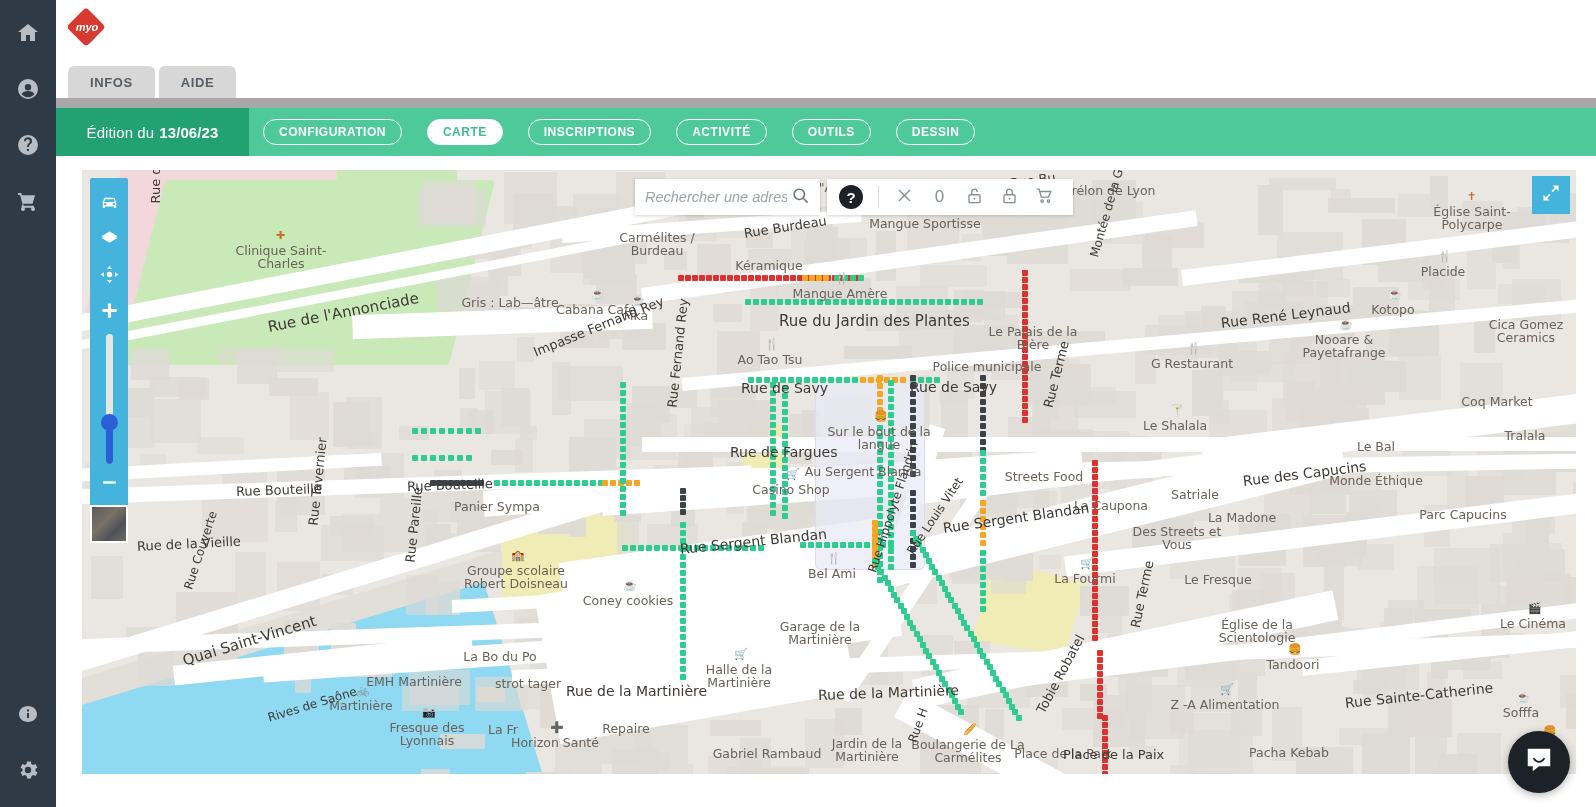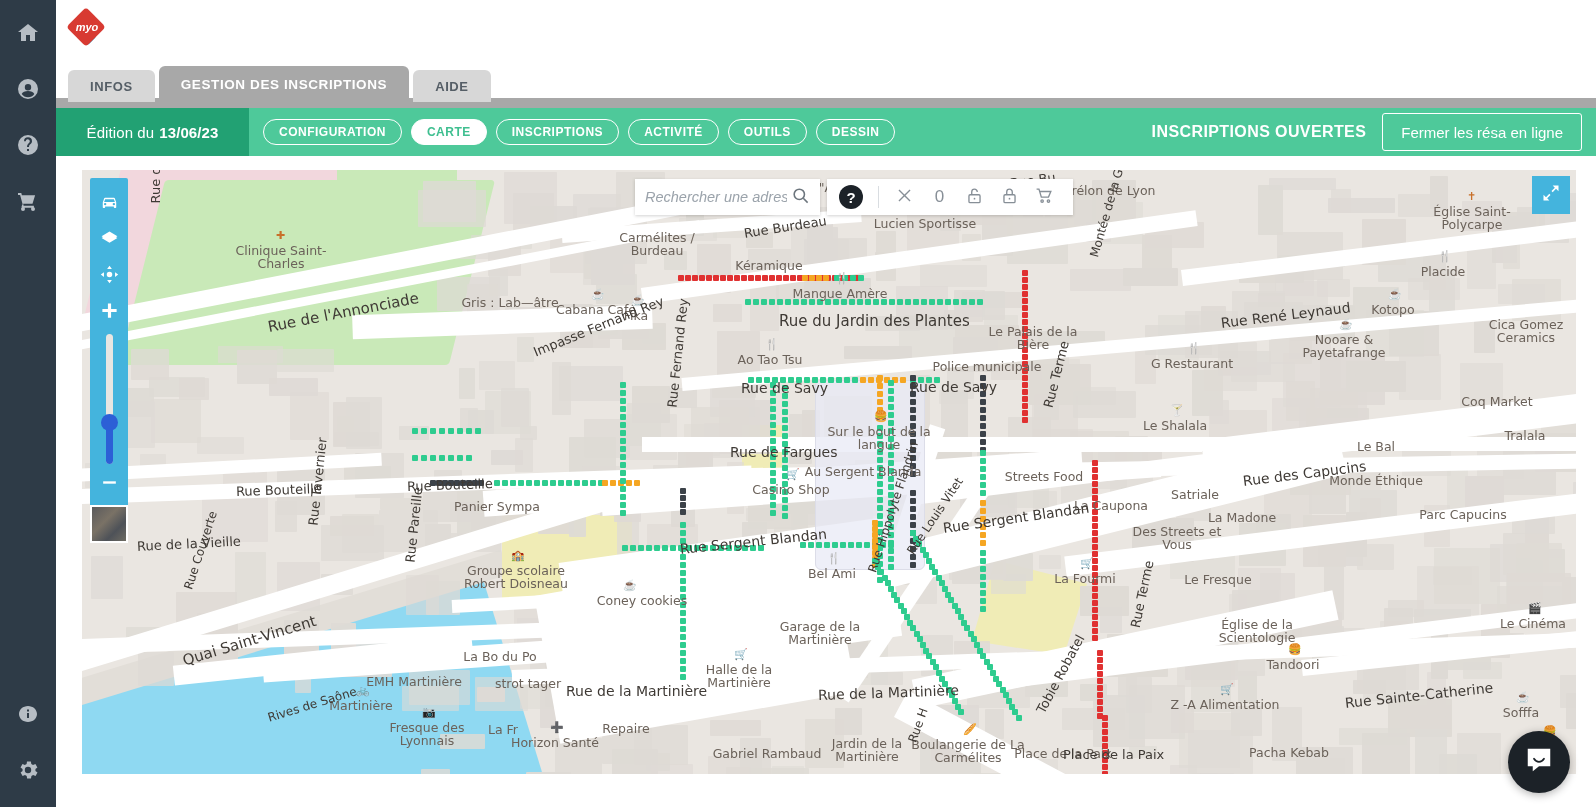--- a/index.html
+++ b/index.html
@@ -68,21 +68,21 @@
   .greenbar {
     position: absolute; left: 56px; top: 108px; right: 0; height: 48px;
     background: #4ec99a; display: flex; align-items: center;
   }
   .edition {
     width: 193px; height: 48px; background: #22a173; color: #fff;
     display: flex; align-items: center; justify-content: center;
     font-size: 15px; letter-spacing: 0.1px;
   }
   .edition b { margin-left: 5px; }
-  .pillrow { display: flex; align-items: flex-end; gap: 9px; margin-left: 14px; }
+  .pillrow { display: flex; align-items: flex-end; gap: 25px; margin-left: 14px; }
   .pill {
     height: 26px; padding: 0 15px; border: 1.5px solid #ffffff; border-radius: 14px;
     display: flex; align-items: center; color: #fff;
     font-size: 12px; font-weight: bold; letter-spacing: 0.5px; cursor: pointer; white-space: nowrap;
   }
   .pill.active { background: #ffffff; color: #3fbf90; border-color: #fff; }
   .greenbar-right { margin-left: auto; display: flex; align-items: center; gap: 16px; padding-right: 14px; }
   .status-text { color: #fff; font-size: 16px; font-weight: bold; letter-spacing: 0.4px; }
   .close-resa {
     height: 38px; padding: 0 18px; border: 1.5px solid #ffffff; border-radius: 3px;
@@ -258,40 +258,35 @@
         <div class="tail"></div>
         <div class="diamond"></div>
         <div class="glyph">myo</div>
       </div>
     </div>
   </div>
 
   <div class="tabstrip"></div>
   <div class="tabs">
     <div class="tab">INFOS</div>
-    <div class="tab active">GESTION DES INSCRIPTIONS</div>
     <div class="tab">AIDE</div>
   </div>
 
   <div class="greenbar">
     <div class="edition">
       <span>Édition du</span>
       <b>13/06/23</b>
     </div>
     <div class="pillrow">
       <div class="pill">CONFIGURATION</div>
       <div class="pill active">CARTE</div>
       <div class="pill">INSCRIPTIONS</div>
       <div class="pill">ACTIVITÉ</div>
       <div class="pill">OUTILS</div>
       <div class="pill">DESSIN</div>
-    </div>
-    <div class="greenbar-right">
-      <div class="status-text">INSCRIPTIONS OUVERTES</div>
-      <div class="close-resa">Fermer les résa en ligne</div>
     </div>
   </div>
 
   <div class="mapframe-bg"></div>
   <div class="mapwrap">
     <div class="mapcanvas" id="mapcanvas">
         <div class="landuse" style="inset:0;background:#eae6e1"></div>
         <div class="water" style="left:-40px;top:540px;width:460px;height:260px;transform:rotate(-17deg);transform-origin:0 0"></div>
         <div class="landuse" style="left:-40px;top:520px;width:480px;height:26px;background:#e2ded8;transform:rotate(-17deg);transform-origin:0 0"></div>
         <div class="pink" style="left:20px;top:0px;width:300px;height:150px;transform:skewX(-14deg)"></div>
@@ -1289,37 +1284,37 @@
         <div class="maplabel poi" style="left:368px;top:126px;width:120px;white-space:normal;line-height:13px">Gris : Lab—âtre</div>
         <div class="poi-icon" style="left:509px;top:118px">☕</div>
         <div class="maplabel poi" style="left:454px;top:133px;width:120px;white-space:normal;line-height:13px">Cabana Café</div>
         <div class="poi-icon" style="left:549px;top:124px">☕</div>
         <div class="maplabel poi" style="left:494px;top:139px;width:120px;white-space:normal;line-height:13px">Fika</div>
         <div class="maplabel poi" style="left:515px;top:61px;width:120px;white-space:normal;line-height:13px">Carmélites / Burdeau</div>
         <div class="maplabel poi" style="left:627px;top:89px;width:120px;white-space:normal;line-height:13px">Kéramique</div>
         <div class="maplabel poi" style="left:715px;top:11px;width:120px;white-space:normal;line-height:13px">"A Burdeau"</div>
         <div class="poi-icon" style="left:753px;top:102px">🍴</div>
         <div class="maplabel poi" style="left:698px;top:117px;width:120px;white-space:normal;line-height:13px">Mangue Amère</div>
-        <div class="maplabel poi" style="left:783px;top:47px;width:120px;white-space:normal;line-height:13px">Lucien Sportisse</div>
+        <div class="maplabel poi" style="left:783px;top:47px;width:120px;white-space:normal;line-height:13px">Mangue Sportisse</div>
         <div class="poi-icon" style="left:683px;top:168px">🍴</div>
         <div class="maplabel poi" style="left:628px;top:183px;width:120px;white-space:normal;line-height:13px">Ao Tao Tsu</div>
         <div class="maplabel poi" style="left:845px;top:190px;width:120px;white-space:normal;line-height:13px">Police municipale</div>
         <div class="maplabel poi" style="left:891px;top:155px;width:120px;white-space:normal;line-height:13px">Le Palais de la Bière</div>
         <div class="poi-icon" style="left:792px;top:240px">🍔</div>
         <div class="maplabel poi" style="left:737px;top:255px;width:120px;white-space:normal;line-height:13px">Sur le bout de la langue</div>
         <div class="maplabel poi" style="left:721px;top:295px;width:120px;white-space:normal;line-height:13px">Au Sergent Blanda</div>
         <div class="poi-icon" style="left:704px;top:298px">🛒</div>
         <div class="maplabel poi" style="left:649px;top:313px;width:120px;white-space:normal;line-height:13px">Casino Shop</div>
         <div class="maplabel poi" style="left:902px;top:300px;width:120px;white-space:normal;line-height:13px">Streets Food</div>
         <div class="maplabel poi" style="left:969px;top:329px;width:120px;white-space:normal;line-height:13px">La Caupona</div>
         <div class="maplabel poi" style="left:355px;top:330px;width:120px;white-space:normal;line-height:13px">Panier Sympa</div>
         <div class="poi-icon" style="left:429px;top:379px">🏫</div>
         <div class="maplabel poi" style="left:374px;top:394px;width:120px;white-space:normal;line-height:13px">Groupe scolaire Robert Doisneau</div>
         <div class="poi-icon" style="left:541px;top:409px">☕</div>
-        <div class="maplabel poi" style="left:500px;top:424px;width:120px;white-space:normal;line-height:13px">Coney cookies</div>
+        <div class="maplabel poi" style="left:486px;top:424px;width:120px;white-space:normal;line-height:13px">Coney cookies</div>
         <div class="poi-icon" style="left:745px;top:382px">🍴</div>
         <div class="maplabel poi" style="left:690px;top:397px;width:120px;white-space:normal;line-height:13px">Bel Ami</div>
         <div class="maplabel poi" style="left:678px;top:450px;width:120px;white-space:normal;line-height:13px">Garage de la Martinière</div>
         <div class="poi-icon" style="left:652px;top:478px">🛒</div>
         <div class="maplabel poi" style="left:597px;top:493px;width:120px;white-space:normal;line-height:13px">Halle de la Martinière</div>
         <div class="maplabel poi" style="left:272px;top:505px;width:120px;white-space:normal;line-height:13px">EMH Martinière</div>
         <div class="poi-icon" style="left:274px;top:514px">🚲</div>
         <div class="maplabel poi" style="left:219px;top:529px;width:120px;white-space:normal;line-height:13px">Martinière</div>
         <div class="poi-icon" style="left:340px;top:536px">📷</div>
         <div class="maplabel poi" style="left:285px;top:551px;width:120px;white-space:normal;line-height:13px">Fresque des Lyonnais</div>

